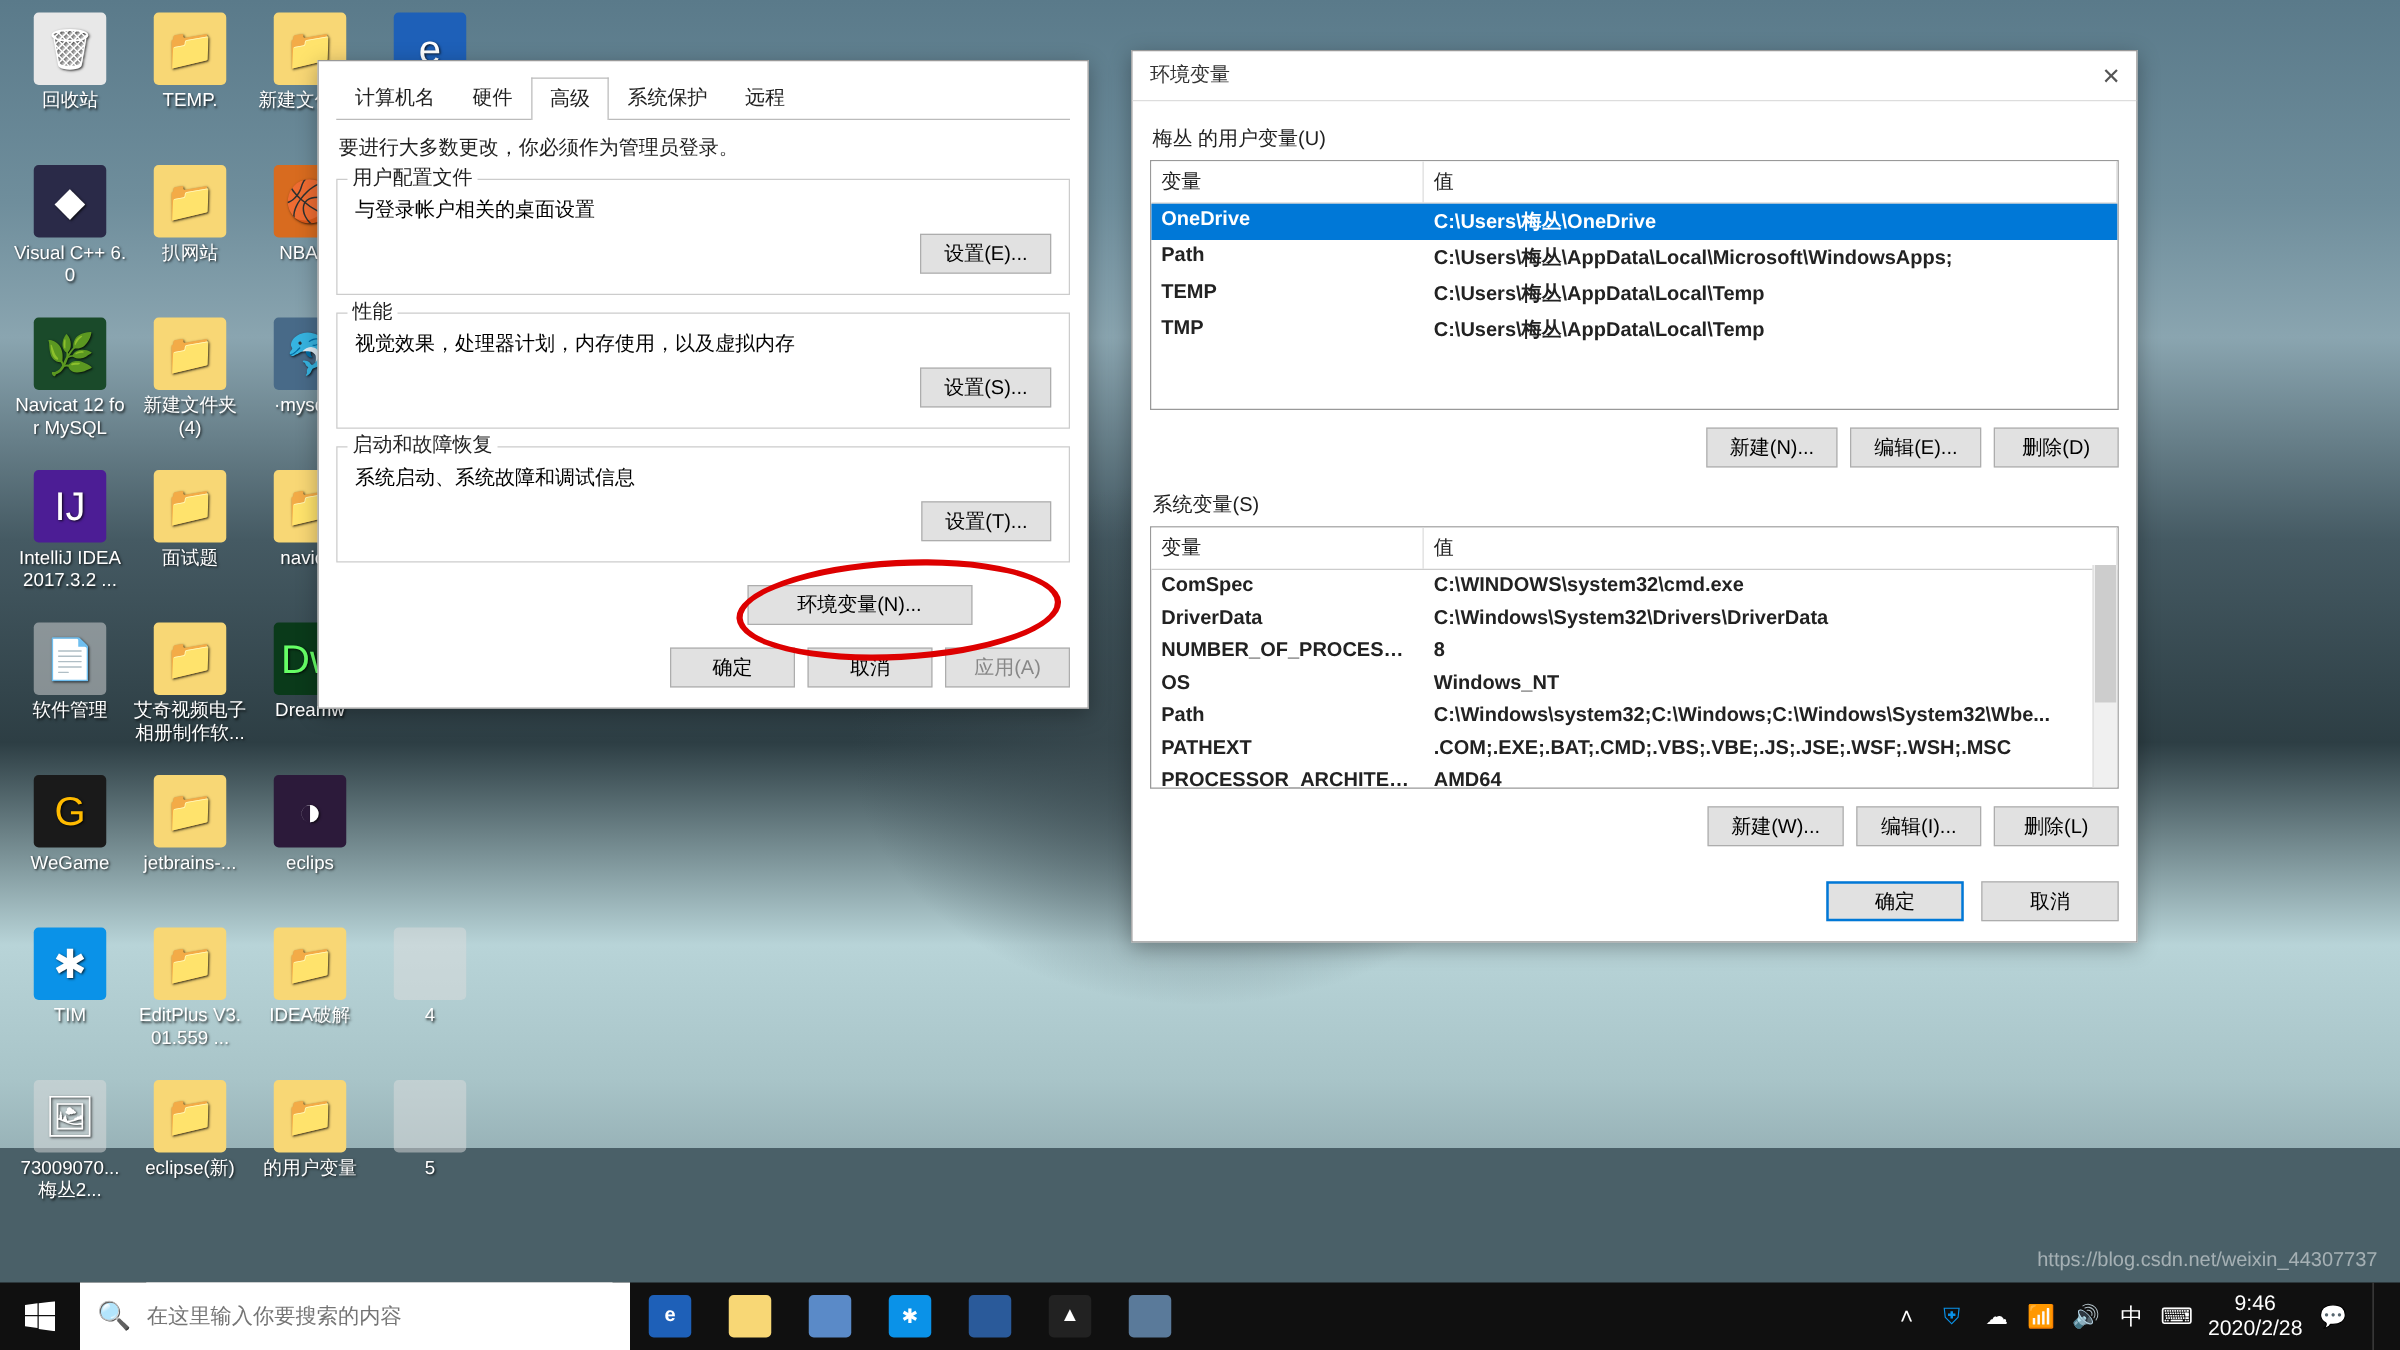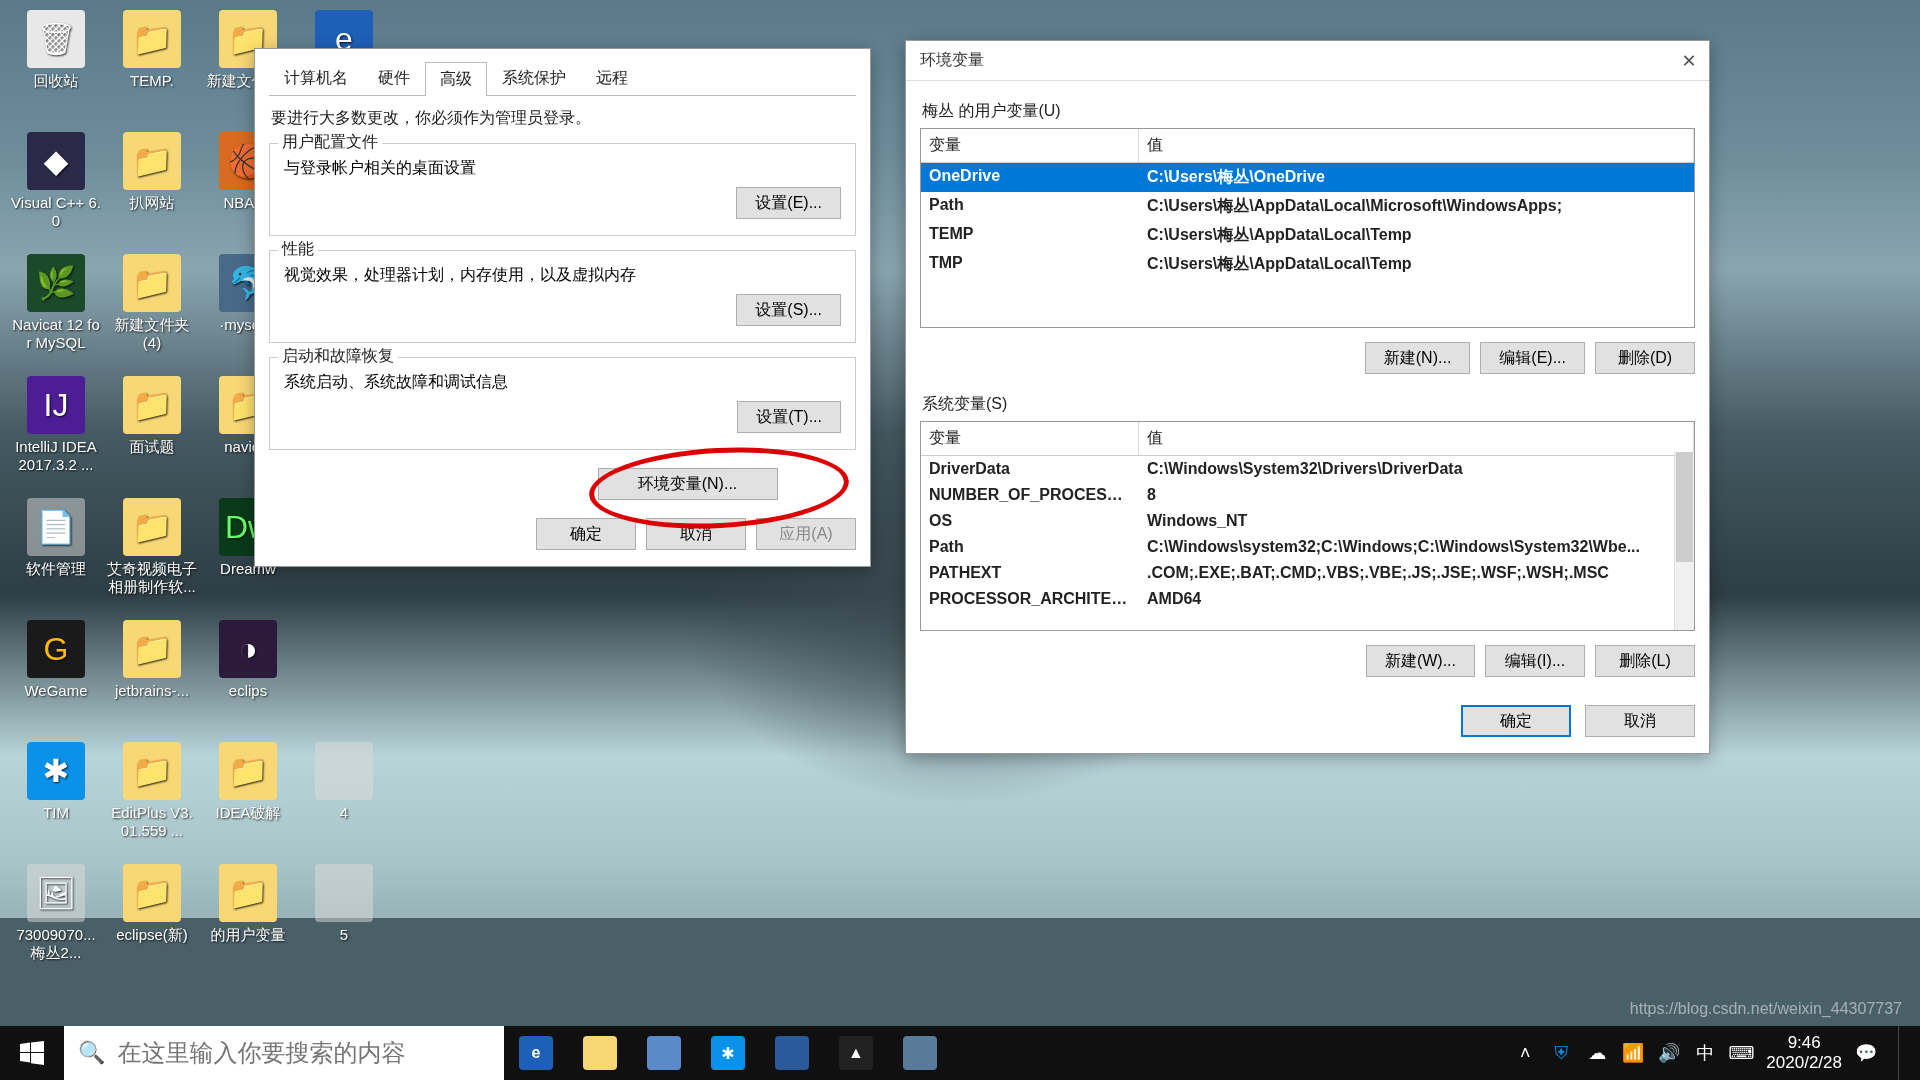--- a/index.html
+++ b/index.html
@@ -58,21 +58,21 @@
 .envbtns { display: flex; justify-content: flex-end; gap: 10px; margin: 14px 0 20px 0; }
 .env-footer { display: flex; justify-content: flex-end; gap: 14px; margin-top: 28px; }
 .btn.primary { border: 2px solid #0078d7; }
 
 
 .taskbar { position: absolute; left: 0; right: 0; bottom: 0; height: 54px; background: #101010; display: flex; align-items: stretch; color: #fff; }
 .start { width: 64px; display: flex; align-items: center; justify-content: center; cursor: pointer; }
 .start svg { width: 24px; height: 24px; fill: #fff; }
 .search { flex: 0 0 440px; background: #fff; display: flex; align-items: center; padding: 0 14px; gap: 12px; color: #666; }
 .search .sicon { font-size: 22px; }
-.search input { border: none; outline: none; height: 100%; flex: 1; font-size: 24px; color: #1d4ed8; }
+.search input { border: none; outline: none; height: 100%; flex: 1; font-size: 17px; color: #1d4ed8; }
 .tb-apps { display: flex; align-items: center; }
 .tb-app { width: 64px; height: 54px; display: flex; align-items: center; justify-content: center; cursor: pointer; }
 .tb-app .ai { width: 34px; height: 34px; border-radius: 4px; }
 .tray { margin-left: auto; display: flex; align-items: center; gap: 14px; padding: 0 12px; font-size: 16px; }
 .tray .clock { text-align: center; line-height: 1.2; font-size: 17px; }
 .tray .showd { width: 10px; height: 54px; border-left: 1px solid #444; margin-left: 6px;}
 .tray .ticon { width: 22px; height: 22px; display: flex; align-items: center; justify-content: center; font-size: 18px;}
 
 
 .bg-recycle{background:#e8e8e8;}.bg-folder{background:#f8d775;}.bg-edge{background:#1e60b8;}
@@ -289,20 +289,24 @@
       <button class="btn">删除(D)</button>
     </div>
 
     <div class="section-label">系统变量(S)</div>
     <div class="tablebox sysbox">
       <div class="thead">
         <div class="th c1">变量</div>
         <div class="th c2">值</div>
       </div>
       <div id="sys-rows" style="padding-right:20px;">
+          <div class="row">
+            <div class="td c1">ComSpec</div>
+            <div class="td c2">C:\WINDOWS\system32\cmd.exe</div>
+          </div>
           <div class="row">
             <div class="td c1">DriverData</div>
             <div class="td c2">C:\Windows\System32\Drivers\DriverData</div>
           </div>
           <div class="row">
             <div class="td c1">NUMBER_OF_PROCESSORS</div>
             <div class="td c2">8</div>
           </div>
           <div class="row">
             <div class="td c1">OS</div>

